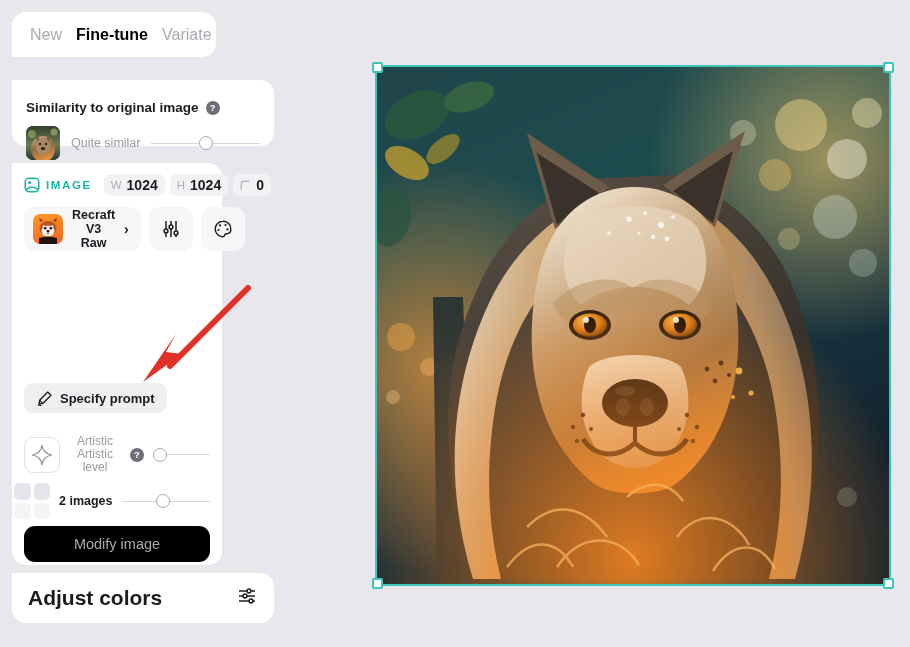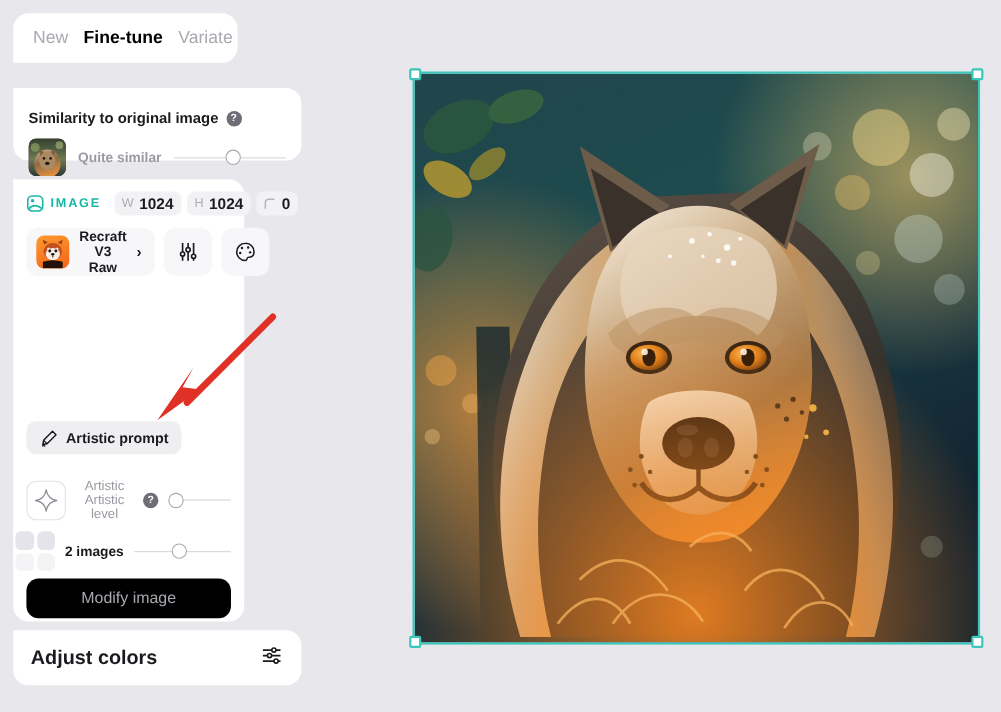--- a/index.html
+++ b/index.html
@@ -36,21 +36,21 @@
     width: 14px; height: 14px; border-radius: 50%;
     background: #6e6e76; color: #fff; font-size: 9.5px;
     font-weight: bold; display: flex; align-items: center;
     justify-content: center; cursor: pointer; flex: 0 0 auto;
   }
   .sim-row { display: flex; align-items: center; margin-top: 11px; gap: 11px; }
   .thumb {
     width: 34px; height: 34px; border-radius: 7px; flex: 0 0 auto;
     overflow: hidden; position: relative; background: #3c3226;
   }
-  .sim-label { font-size: 12.5px; color: #9a9aa2; flex: 0 0 auto; font-weight: bold; }
+  .sim-label { font-size: 12.5px; color: #9a9aa2; flex: 0 0 auto; }
 
   .slider { position: relative; flex: 1 1 auto; height: 16px; }
   .slider .track {
     position: absolute; left: 0; right: 0; top: 7.5px;
     height: 1px; background: #d6d6dc;
   }
   .slider .thumb-k {
     position: absolute; top: 1px; width: 14px; height: 14px;
     border-radius: 50%; background: #fff;
     border: 1px solid #a8a8b0; cursor: pointer;
@@ -128,21 +128,21 @@
     display: flex; align-items: center; justify-content: center;
     font-size: 14.5px; color: #a8a8b0; cursor: default;
   }
 
   .card-adjust {
     left: 12px; top: 573px; width: 262px; height: 50px;
     border-radius: 0 14px 14px 14px;
     display: flex; align-items: center; justify-content: space-between;
     padding: 0 16px;
   }
-  .adjust-label { font-size: 18px; font-weight: bold; color: #1b1b1f; }
+  .adjust-label { font-size: 21px; font-weight: bold; color: #1b1b1f; }
 
   
   #canvas-wrap { position: absolute; left: 375px; top: 65px; width: 516px; height: 521px; }
   #art {
     position: absolute; inset: 2px;
     outline: 2px solid #3cc5bb;
     overflow: hidden; background: #15333a;
   }
   .handle {
     position: absolute; width: 11px; height: 11px; background: #fff;
@@ -282,21 +282,21 @@
         </svg>
       </div>
     </div>
 
     <div class="extract-btn">
       <svg width="17" height="17" viewBox="0 0 18 18">
         <path d="M12.4 2.2 L15.8 5.6 L7.2 14.2 L3.1 15 L3.9 10.9 Z" fill="none" stroke="#1b1b1f" stroke-width="1.4" stroke-linejoin="round"></path>
         <path d="M3.9 10.9 L7.2 14.2" stroke="#1b1b1f" stroke-width="1.2"></path>
         <path d="M2.2 16.4 Q4.6 15.4 5.4 16.8" fill="none" stroke="#1b1b1f" stroke-width="1.2"></path>
       </svg>
-      <span class="extract-label">Artistic prompt</span>
+      <span class="extract-label">Specify prompt</span>
     </div>
 
     <div class="opt-row" style="position:absolute; left:12px; top:258px; right:12px;">
       <span class="opt-ico">
         <svg width="24" height="24" viewBox="0 0 24 24">
           <path d="M12 2.4 C12.9 8 16 11.1 21.6 12 C16 12.9 12.9 16 12 21.6 C11.1 16 8 12.9 2.4 12 C8 11.1 11.1 8 12 2.4 Z" fill="none" stroke="#8e8e98" stroke-width="1.2" stroke-linejoin="round"></path>
         </svg>
       </span>
       <span class="opt-text">
         <span>Artistic</span><br>

